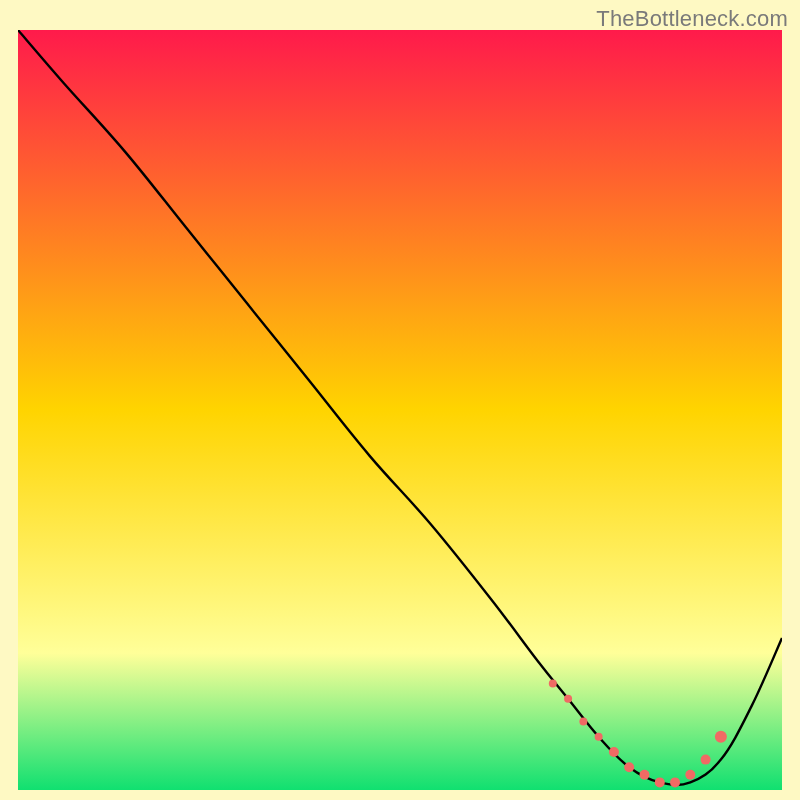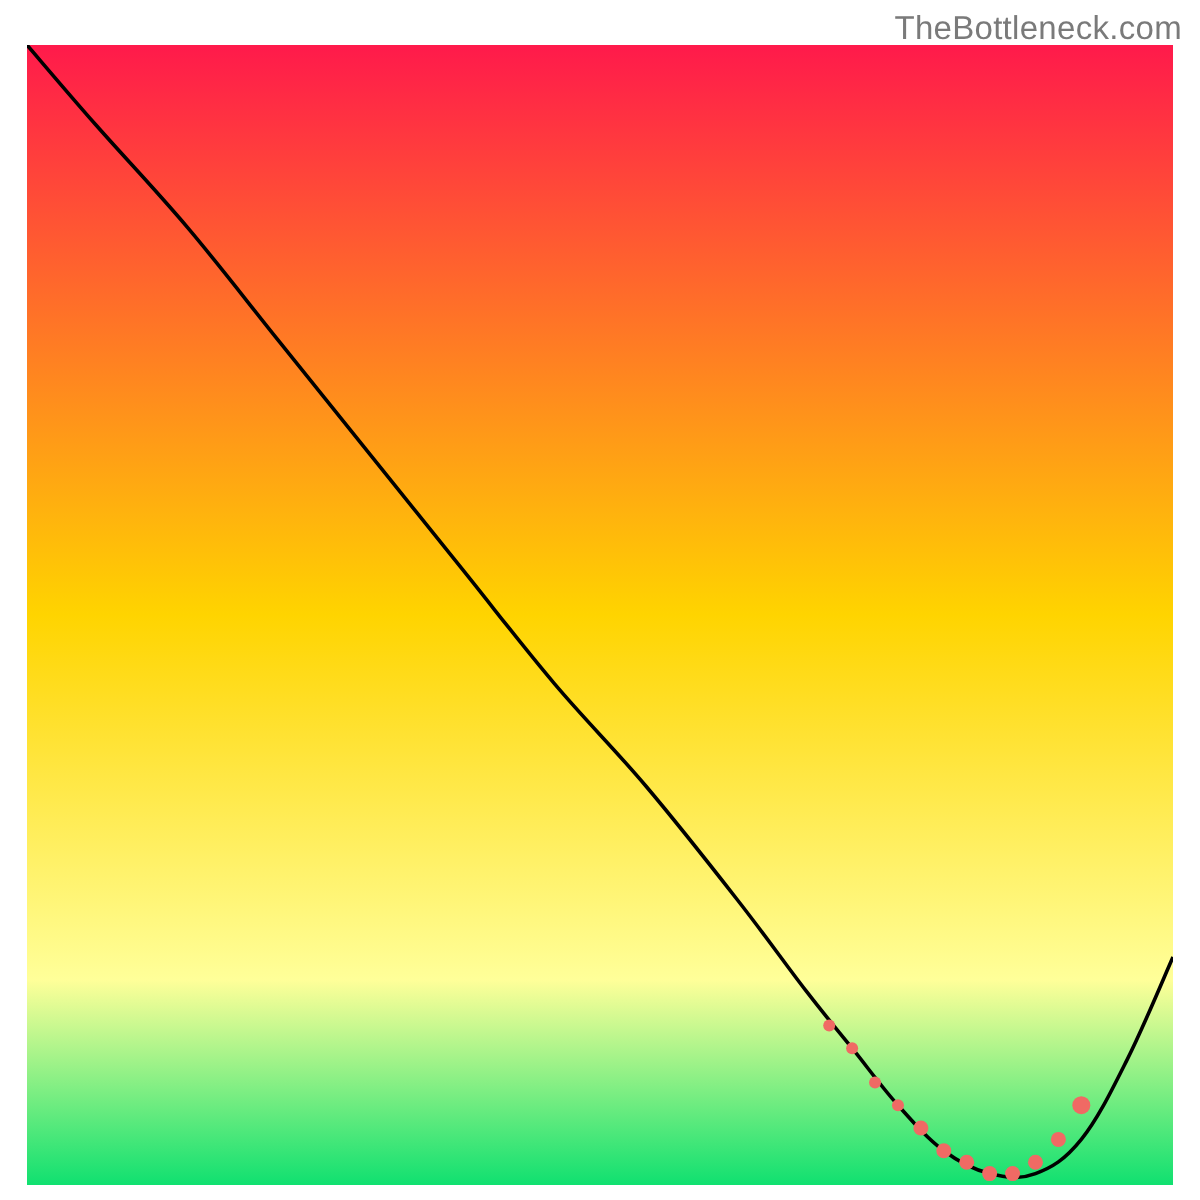--- a/index.html
+++ b/index.html
@@ -7,21 +7,21 @@
     padding: 0;
     width: 800px;
     height: 800px;
     background: #000;
     overflow: hidden;
   }
   .frame {
     position: relative;
     width: 800px;
     height: 800px;
-    background: #ffffff;
+    background: #fef9c3;
   }
   .attribution {
     position: absolute;
     top: 6px;
     right: 12px;
     color: #7a7a7a;
     font-family: Arial, Helvetica, sans-serif;
     font-size: 22px;
     letter-spacing: 0.2px;
   }

